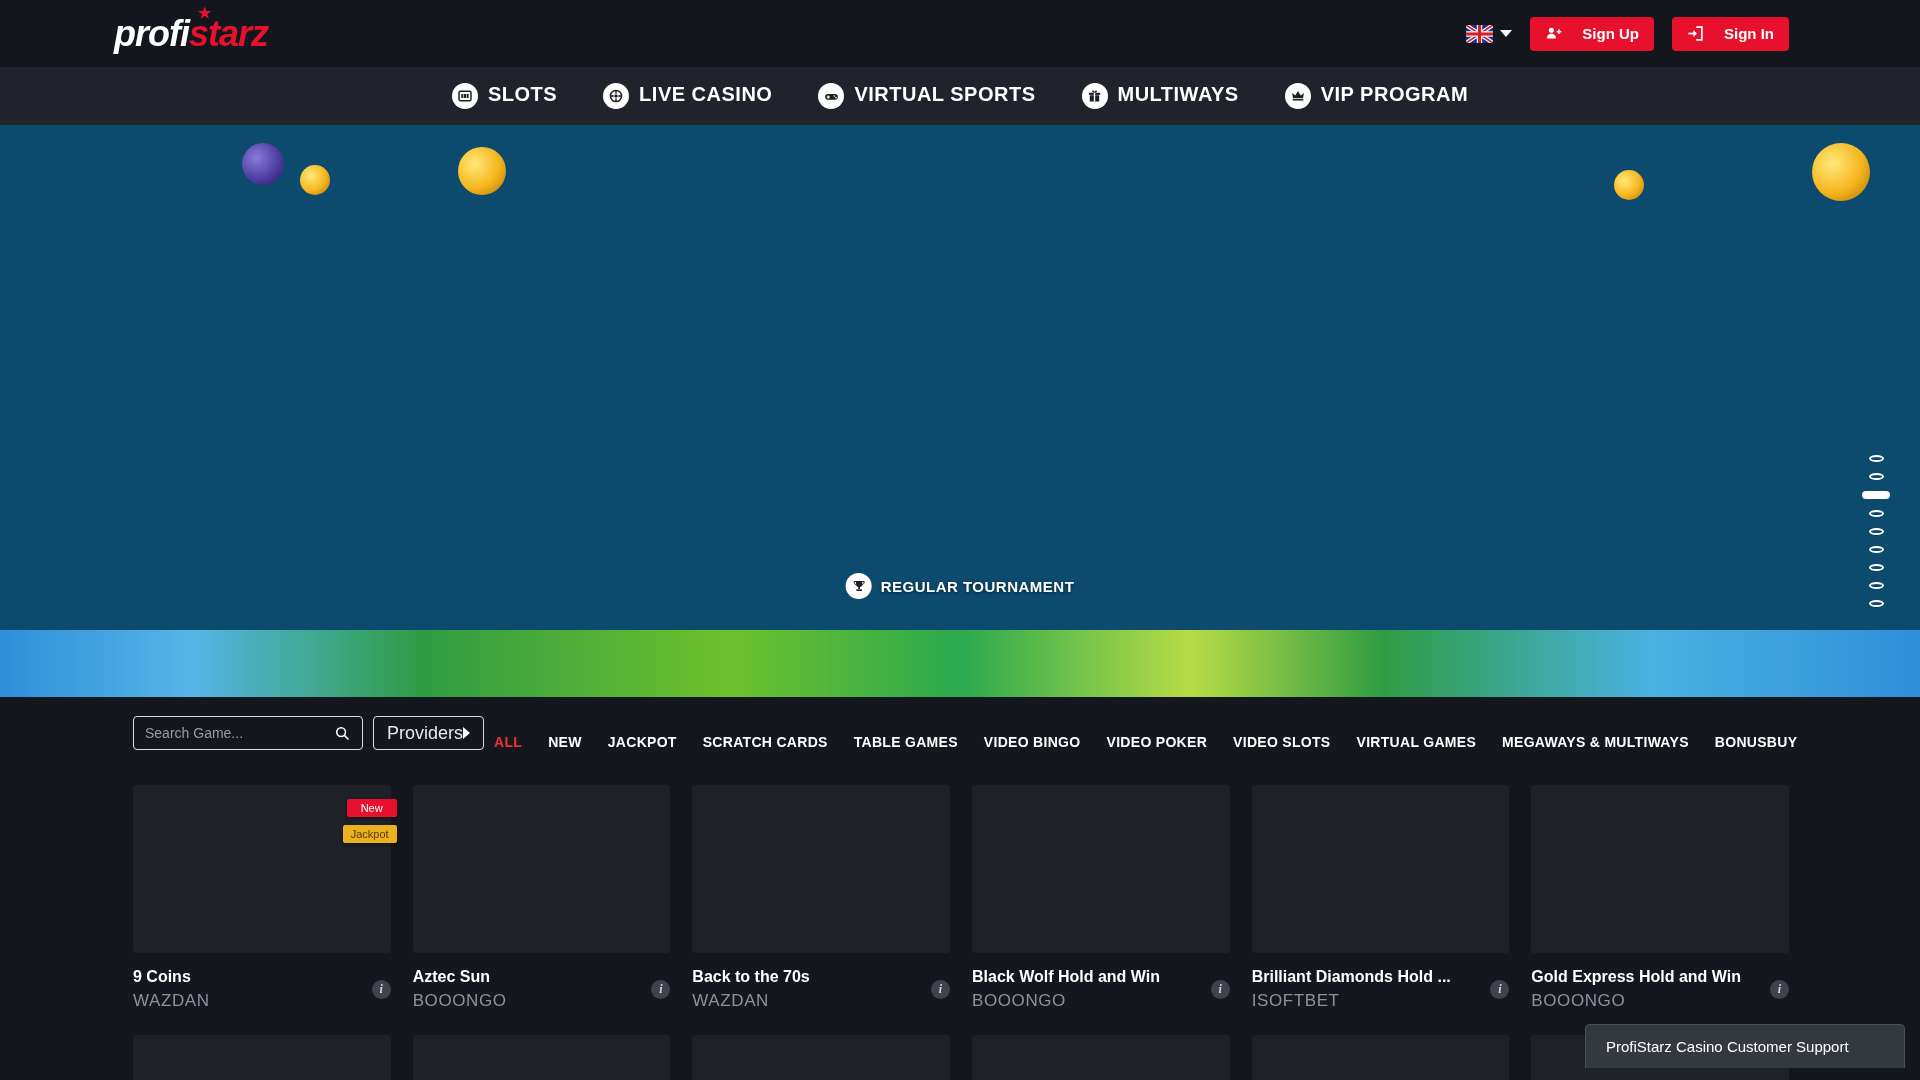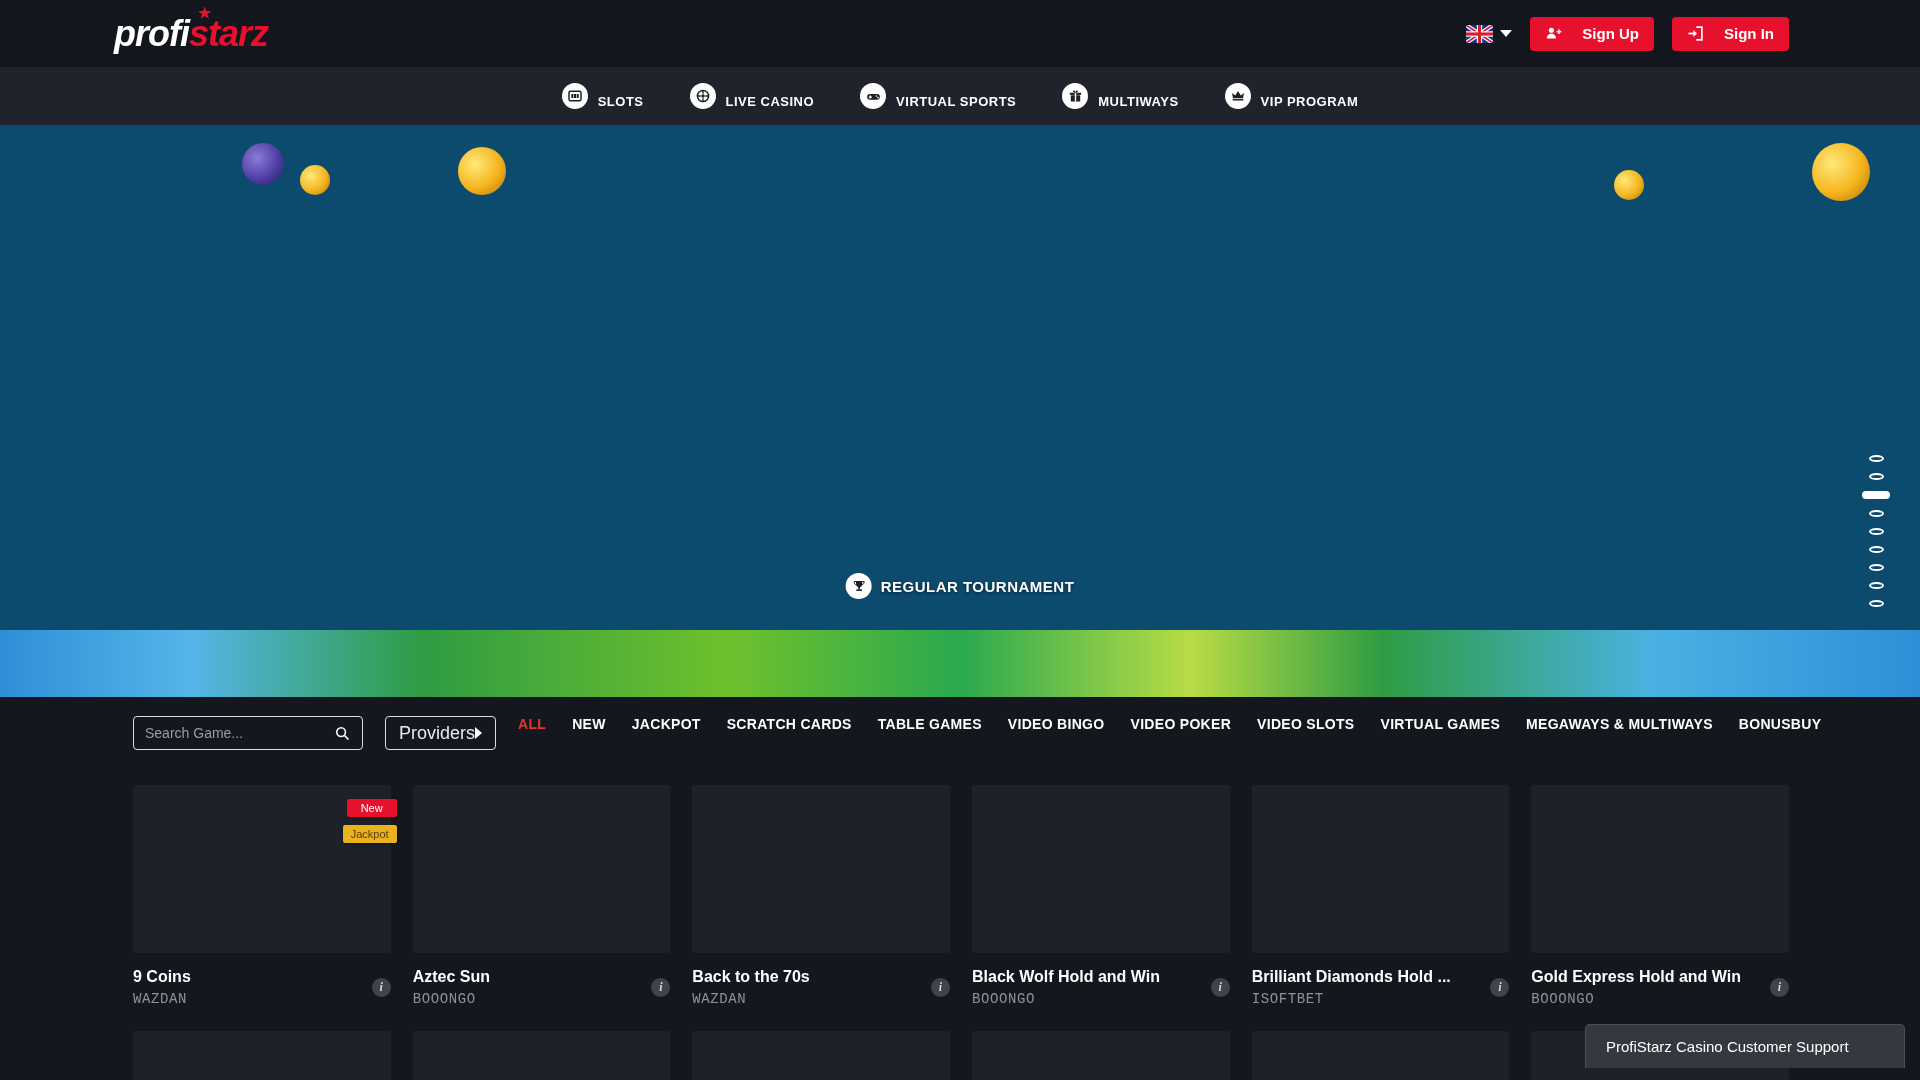--- a/index.html
+++ b/index.html
@@ -28,21 +28,21 @@
     background:#e8112d; color:#fff; border:none; border-radius:4px;
     height:34px; padding:0 15px; display:inline-flex; align-items:center; gap:20px;
     font-size:15px; font-weight:bold; font-family:"Liberation Sans", sans-serif; cursor:pointer;
   }
 
   
   .nav {
     height:58px; background:#20232c;
     display:flex; align-items:center; justify-content:center; gap:46px;
   }
-  .nav-item { display:flex; align-items:flex-end; gap:10px; cursor:pointer; font-size:13px; font-weight:bold; letter-spacing:.5px; }
+  .nav-item { display:flex; align-items:flex-start; gap:10px; cursor:pointer; font-size:20px; font-weight:bold; letter-spacing:.5px; }
   .icon-circle {
     width:26px; height:26px; border-radius:50%; background:#fff;
     display:flex; align-items:center; justify-content:center; flex:0 0 auto;
   }
   .icon-circle svg { display:block; }
 
   
   .hero { position:relative; height:572px; background:#0c4a6e; overflow:hidden; }
   .coin { position:absolute; border-radius:50%;
     background:radial-gradient(circle at 35% 35%, #ffe97a, #f5b51e 55%, #b97708 95%); }
@@ -55,21 +55,21 @@
     position:absolute; left:50%; top:448px; transform:translateX(-50%);
     display:flex; align-items:center; gap:9px; font-size:15px; font-weight:bold;
     letter-spacing:.5px; text-shadow:0 1px 3px rgba(0,0,0,.55); z-index:3;
   }
   .dots { position:absolute; right:30px; top:330px; display:flex; flex-direction:column; gap:11px; align-items:center; z-index:3; }
   .dot { width:15px; height:7px; border-radius:50%; border:2px solid #fff; background:transparent; cursor:pointer; }
   .dot.active { width:28px; height:8px; border-radius:4px; background:#fff; border-color:#fff; }
 
   
   .content { padding:19px 131px 0 133px; }
-  .filter-row { display:flex; align-items:flex-start; gap:22px; }
+  .filter-row { display:flex; align-items:flex-end; gap:10px; }
   .search-box {
     width:247px; height:34px; border:1px solid rgba(255,255,255,.85); border-radius:4px;
     display:flex; align-items:center; padding:0 11px; gap:8px; background:transparent;
   }
   .search-box input {
     flex:1; background:transparent; border:none; outline:none; color:#fff;
     font-size:14px; font-family:"Liberation Sans", sans-serif; min-width:0;
   }
   .search-box input::placeholder { color:#989ca4; }
   .providers-box {
@@ -81,21 +81,21 @@
   .cats { display:flex; align-items:center; gap:26px; white-space:nowrap; }
   .cat { font-size:14px; font-weight:bold; letter-spacing:.3px; cursor:pointer; color:#fff; }
   .cat.active { color:#e8352c; }
 
   
   .grid { margin-top:35px; display:grid; grid-template-columns:repeat(6,1fr); gap:24px 22px; }
   .card { position:relative; cursor:pointer; }
   .tile { height:168px; background:#1e2128; border-radius:3px; }
   .meta { display:flex; justify-content:space-between; align-items:center; margin-top:15px; }
   .gtitle { font-size:16px; font-weight:bold; }
-  .gprov { font-size:14px; color:#8d929b; letter-spacing:.6px; margin-top:5px;font-family:Liberation Mono, monospace; }
+  .gprov { font-size:17px; color:#8d929b; letter-spacing:.6px; margin-top:5px; }
   .info-icon {
     width:19px; height:19px; border-radius:50%; background:#3f434c; color:#d4d8df;
     display:flex; align-items:center; justify-content:center; flex:0 0 auto;
     font-size:12px; font-weight:bold; font-style:italic; font-family:"Liberation Serif", serif;
     cursor:pointer;
   }
   .badge {
     position:absolute; right:-6px; padding:3px 8px; min-width:50px; text-align:center;
     font-size:11px; border-radius:2px; box-shadow:0 1px 3px rgba(0,0,0,.45); z-index:2;
   }

